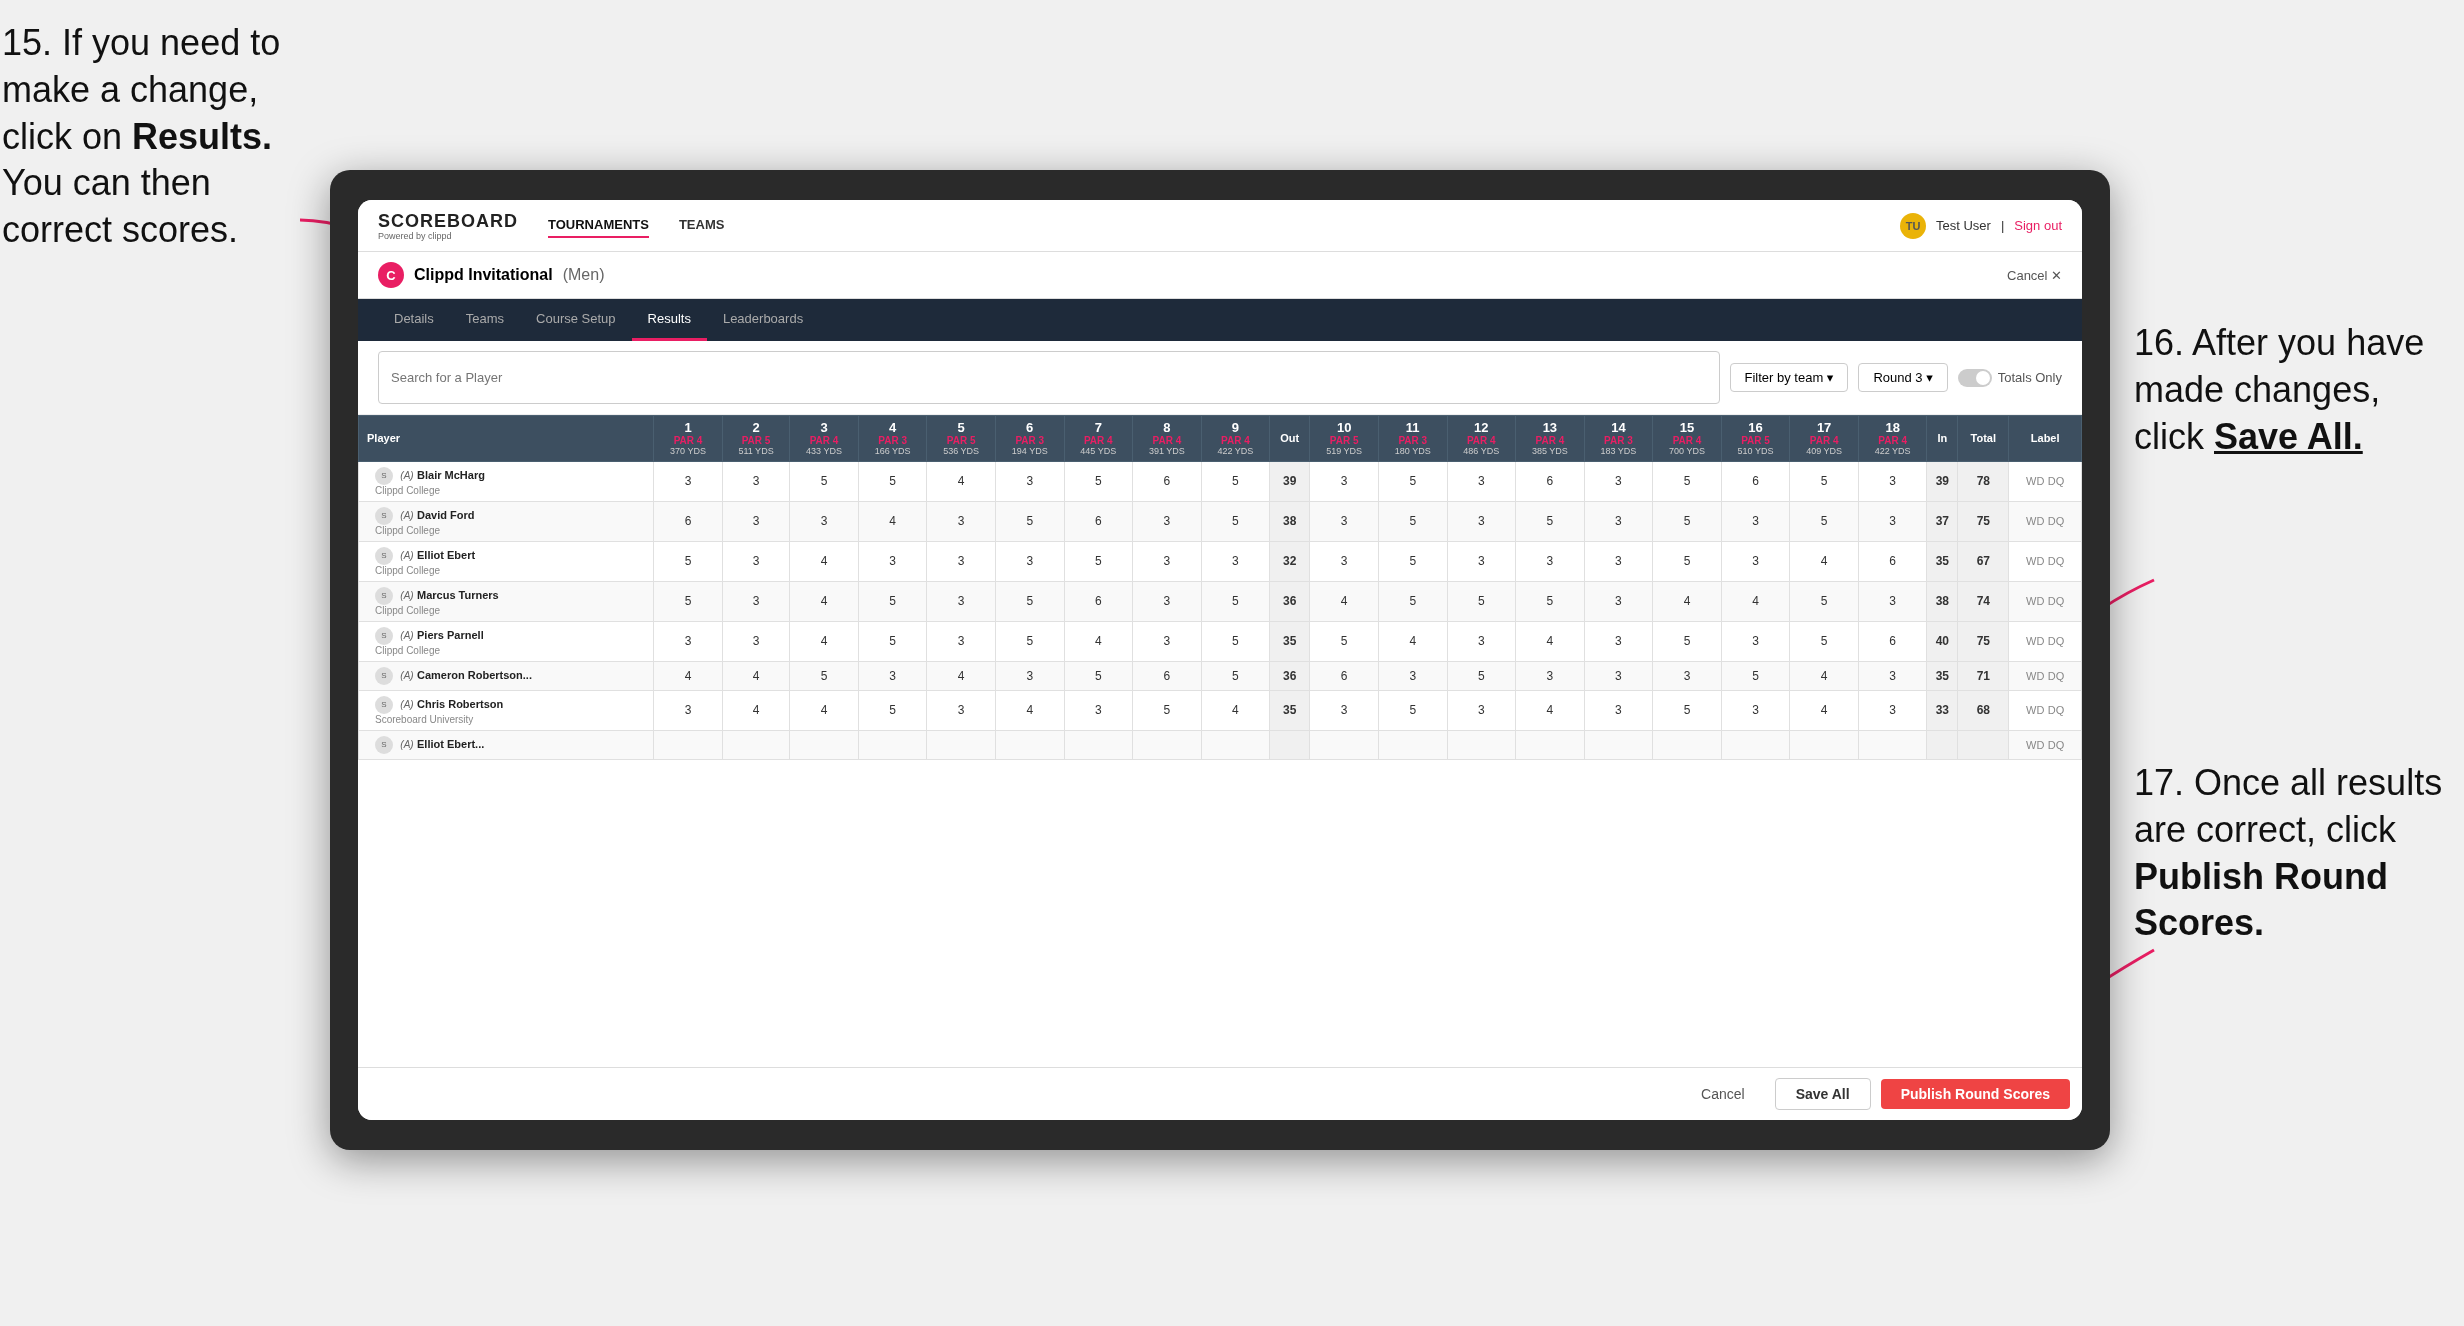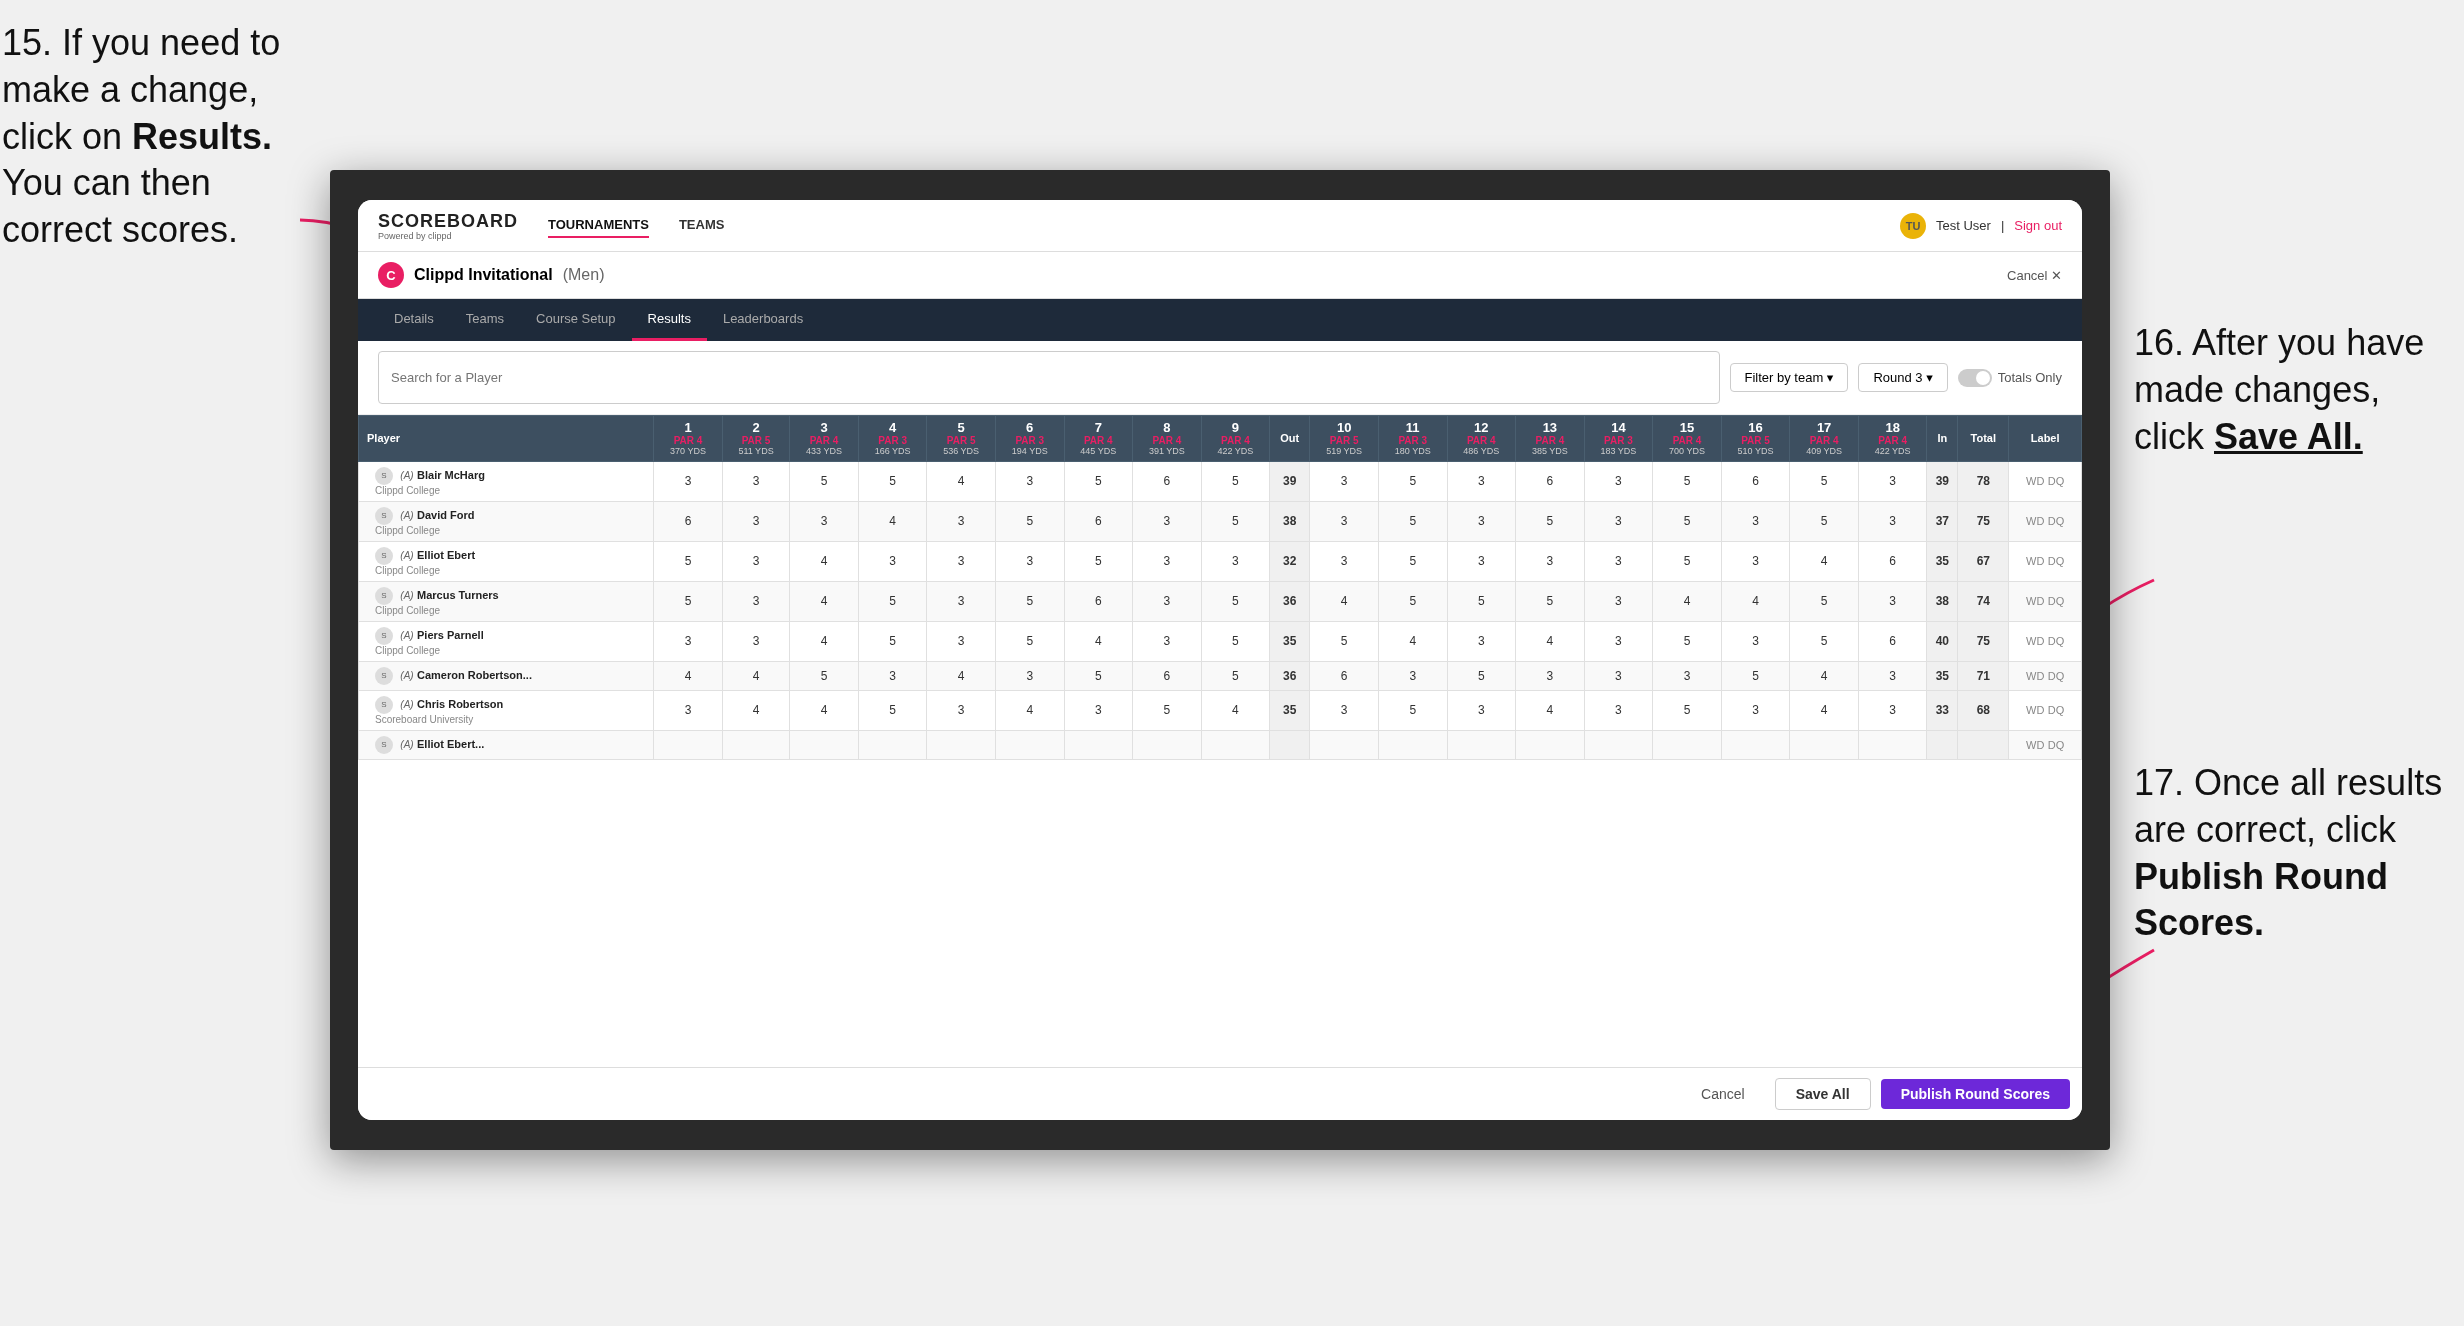--- a/index.html
+++ b/index.html
@@ -49,21 +49,21 @@
     .instruction-right-bottom strong { font-weight: 900; }
 
     
     .ipad-frame {
       position: absolute;
       left: 330px;
       top: 170px;
       width: 1780px;
       height: 980px;
       background: #2a2a2a;
-      border-radius: 4px;
+      border-radius: 20px;
       padding: 30px 28px;
       box-shadow: 0 10px 40px rgba(0,0,0,0.4);
     }
 
     .ipad-screen {
       width: 100%;
       height: 100%;
       background: #fff;
       border-radius: 14px;
       overflow: hidden;
@@ -372,21 +372,21 @@
       background: #fff;
       font-size: 14px;
       font-weight: 600;
       color: #333;
       cursor: pointer;
     }
     .publish-btn {
       padding: 7px 20px;
       border: none;
       border-radius: 4px;
-      background: #6d28d9;
+      background: #ef4444;
       color: #fff;
       font-size: 14px;
       font-weight: 600;
       cursor: pointer;
     }
 
     svg.arrow { overflow: visible; }
   </style>
 </head>
 <body>

